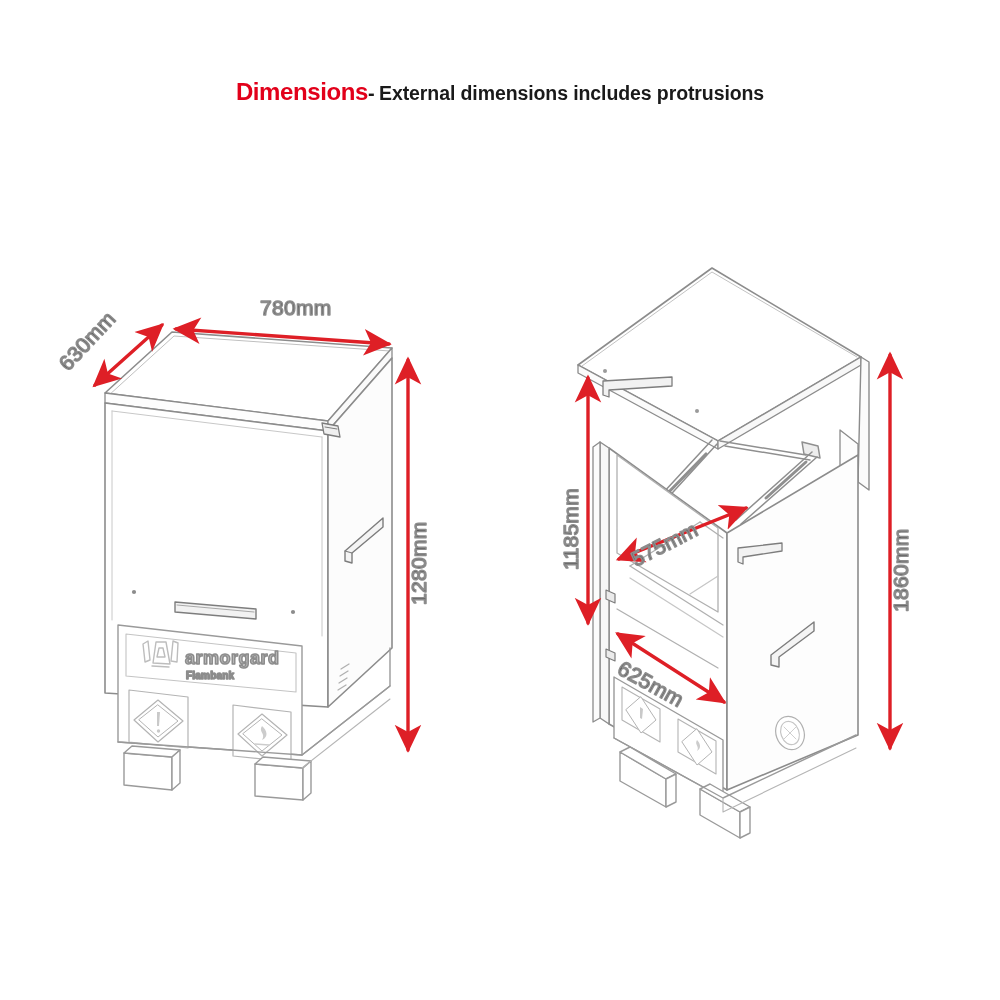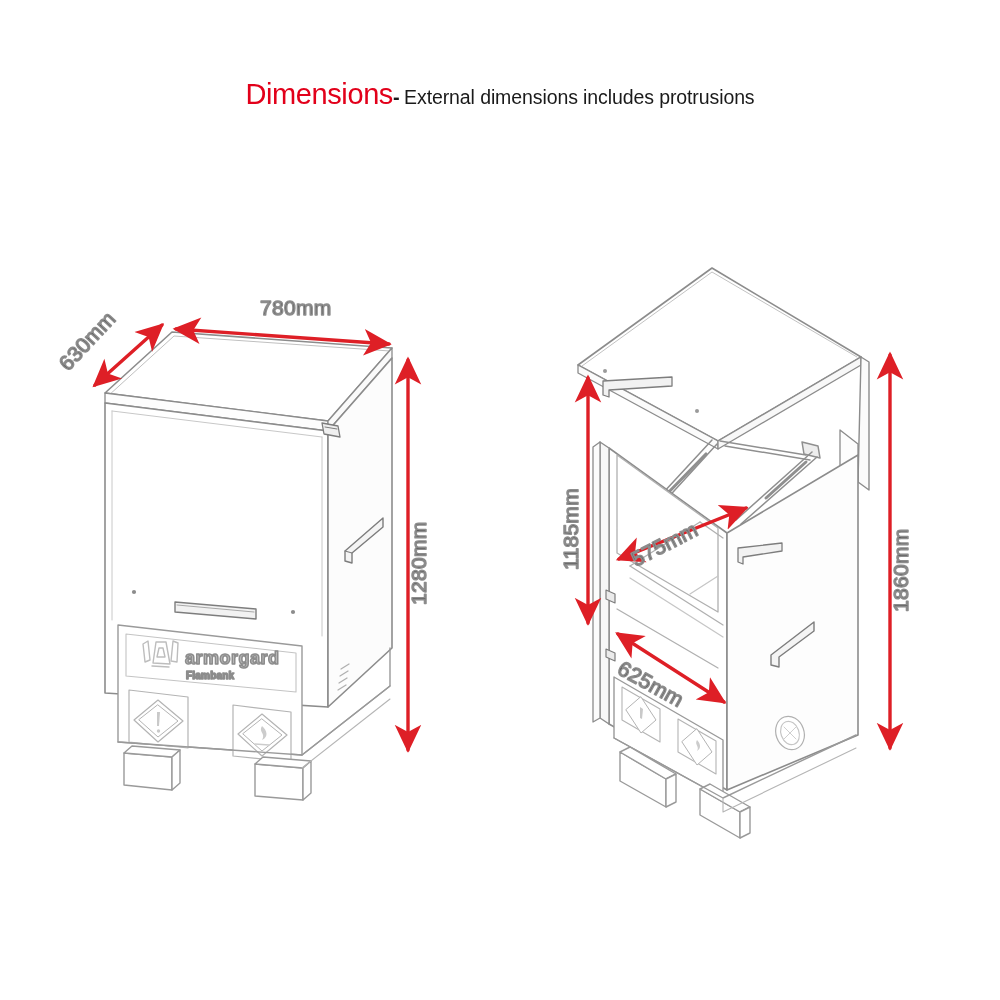--- a/index.html
+++ b/index.html
@@ -24,33 +24,33 @@
   
   #header {
     position: absolute;
     left: 0;
     top: 78px;
     width: 1000px;
     text-align: center;
     white-space: nowrap;
   }
   .title-main {
-    font-size: 29px;
-    font-weight: normal;
+    font-size: 24px;
+    font-weight: bold;
     letter-spacing: -0.4px;
   }
   .title-sep {
     font-size: 20px;
     font-weight: bold;
     color: #1a1a1a;
     letter-spacing: 0px;
   }
   .title-sub {
     font-size: 19.5px;
-    font-weight: normal;
+    font-weight: bold;
     color: #1a1a1a;
     letter-spacing: -0.1px;
   }
   
   #canvas {
     position: absolute;
     left: 0;
     top: 0;
     width: 1000px;
     height: 1000px;

